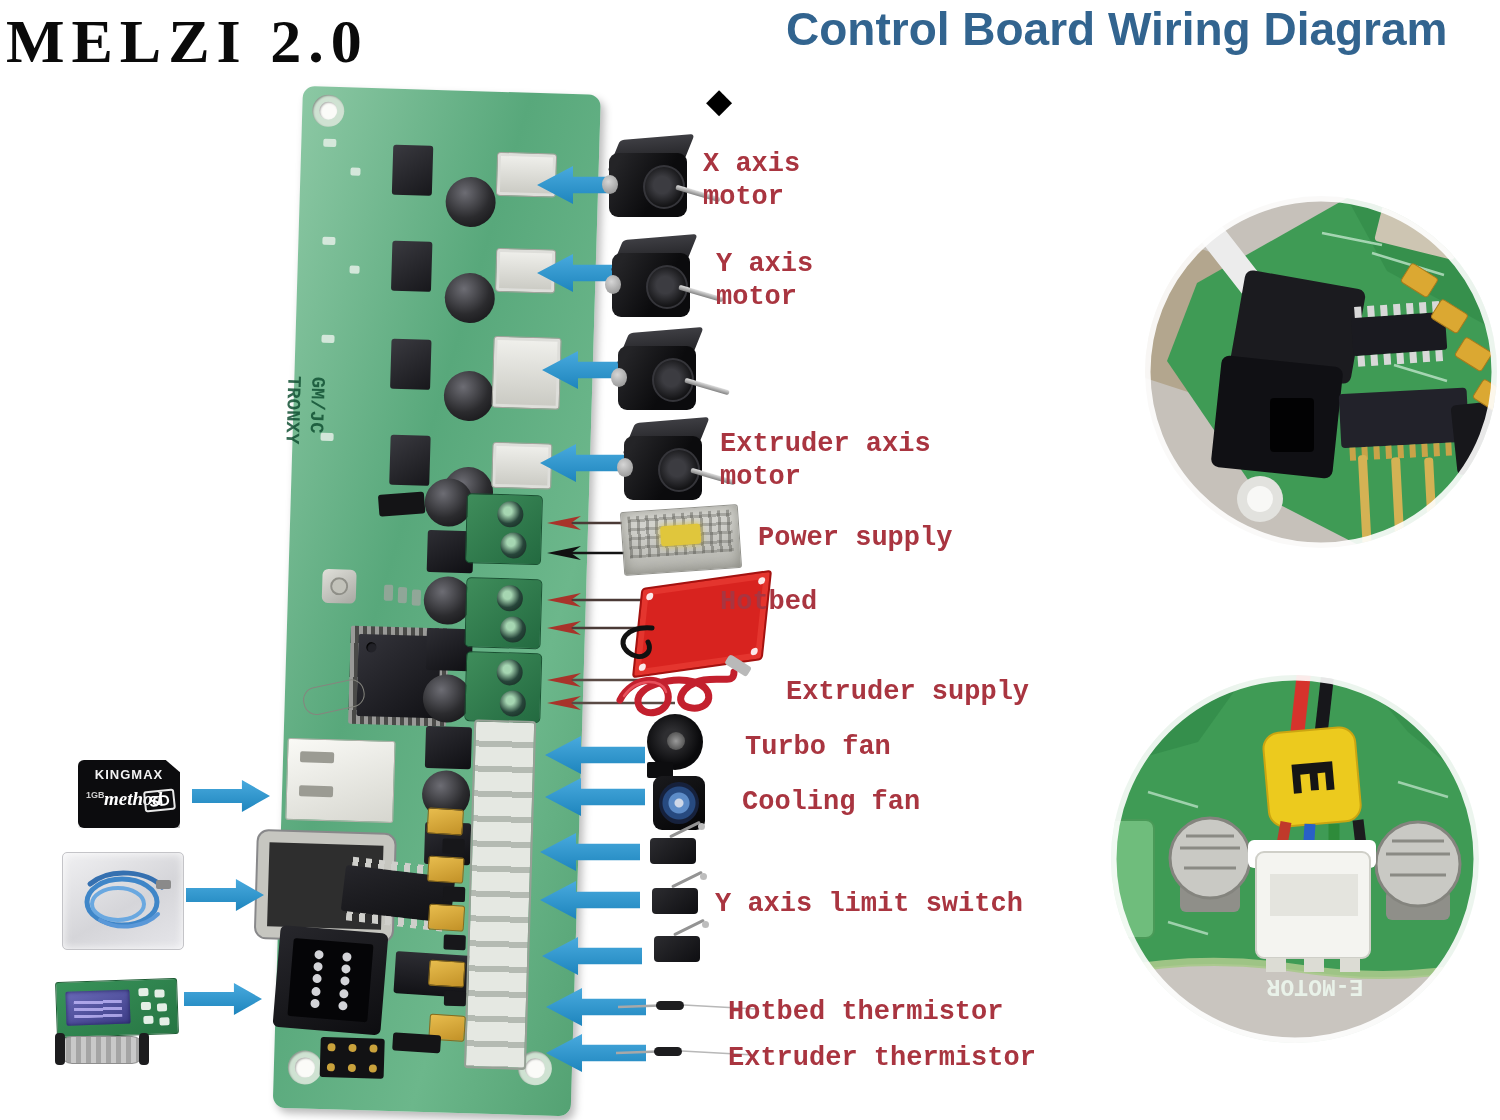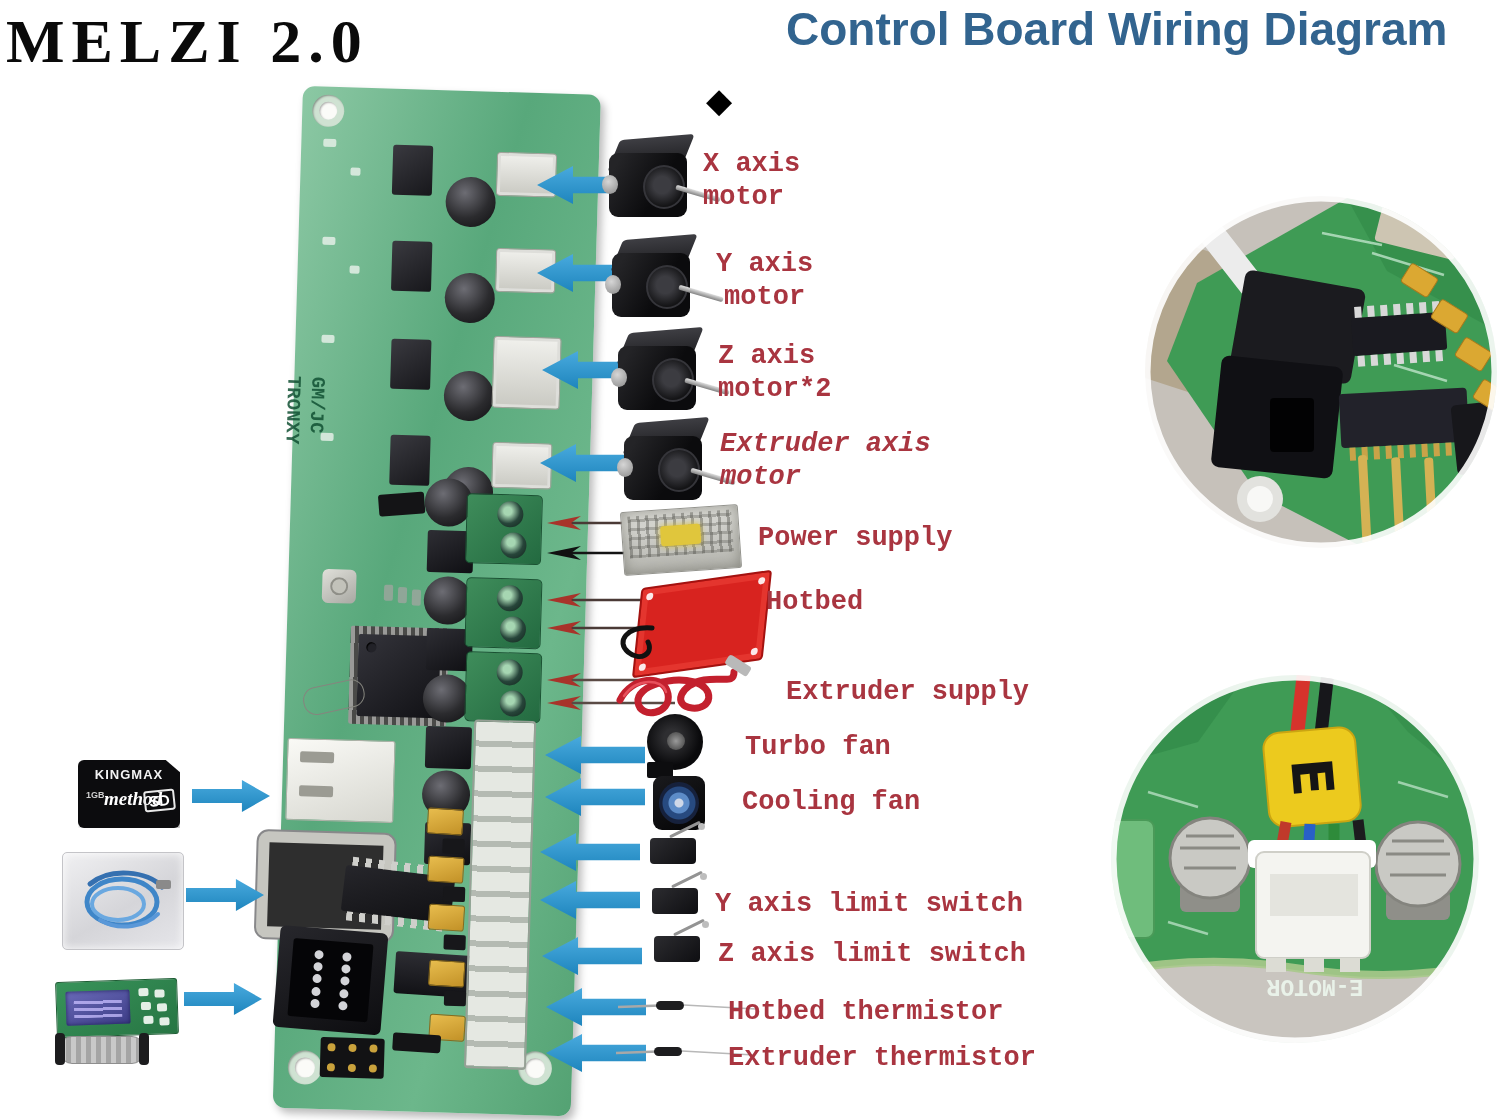--- a/index.html
+++ b/index.html
@@ -383,33 +383,30 @@
     <line x1="66" y1="9" x2="138" y2="13" stroke="#b8b8b8" stroke-width="1.6"></line>
   </svg>
   <svg class="abs" style="left:616px;top:1042px;" width="138" height="20">
     <line x1="0" y1="11" x2="56" y2="9" stroke="#a8a8a8" stroke-width="2.4"></line>
     <rect x="38" y="5" width="28" height="9" rx="4.5" fill="#1d1d1f"></rect>
     <line x1="66" y1="9" x2="138" y2="13" stroke="#b8b8b8" stroke-width="1.6"></line>
   </svg>
 
   <div class="lbl" style="left:703px;top:148px;">X axis
 motor</div>
-  <div class="lbl" style="left:716px;top:248px;text-align:center;">Y axis
+  <div class="lbl" style="left:716px;top:248px;">Y axis
 motor</div>
-  <div class="lbl" style="left:718px;top:340px;">Z axis
-motor*2</div>
-  <div class="lbl" style="left:720px;top:428px;font-style:italic;">Extruder axis
+  <div class="lbl" style="left:720px;top:428px;">Extruder axis
 motor</div>
   <div class="lbl" style="left:758px;top:522px;">Power supply</div>
-  <div class="lbl" style="left:766px;top:586px;">Hotbed</div>
+  <div class="lbl" style="left:720px;top:586px;">Hotbed</div>
   <div class="lbl" style="left:786px;top:676px;">Extruder supply</div>
   <div class="lbl" style="left:745px;top:731px;">Turbo fan</div>
   <div class="lbl" style="left:742px;top:786px;">Cooling fan</div>
   <div class="lbl" style="left:715px;top:888px;">Y axis limit switch</div>
-  <div class="lbl" style="left:718px;top:938px;">Z axis limit switch</div>
   <div class="lbl" style="left:728px;top:1042px;">Extruder thermistor</div>
   <div class="lbl" style="left:728px;top:996px;">Hotbed thermistor</div>
 
   <div class="sdcard">
     <div class="sd-brand">KINGMAX</div>
     <div class="sd-gb">1GB</div>
     <div class="sd-micro">method</div>
     <div class="sd-sd">SD</div>
   </div>
   <div class="arr-r" style="left:192px;top:780px;"></div>

